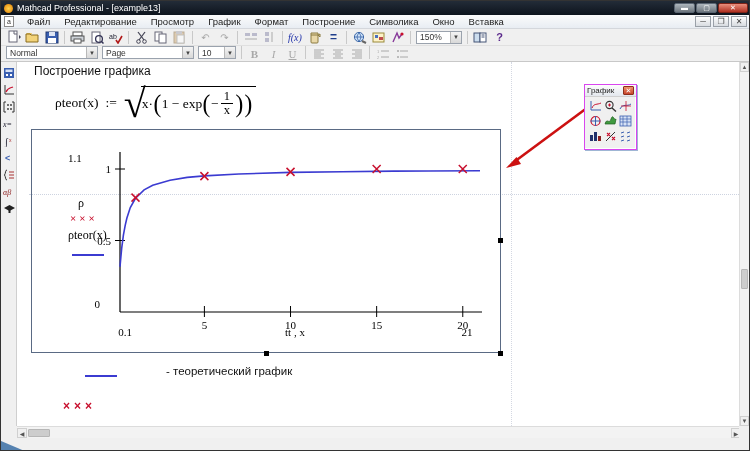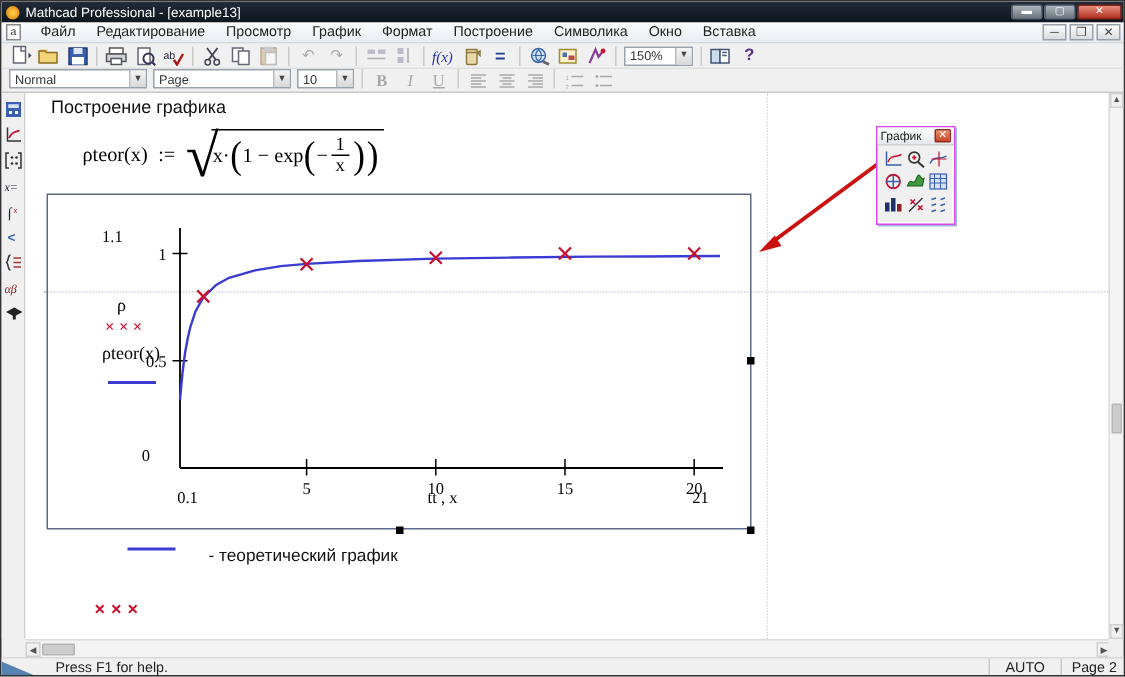--- a/index.html
+++ b/index.html
@@ -49,21 +49,21 @@
   
   .chart{position:absolute;left:14px;top:67px;width:470px;height:224px;border:1px solid #5a6a84;}
   .chart svg{position:absolute;left:0;top:0;}
   .tick{font:11px "Liberation Serif",serif;fill:#000;}
   .limlab{position:absolute;font-family:"Liberation Serif",serif;font-size:11px;color:#000;}
   .tracelab{position:absolute;font-family:"Liberation Serif",serif;font-size:12px;color:#000;}
   .xxx{font-size:11px;font-weight:bold;letter-spacing:3px;}
   .lsample{position:absolute;height:2px;}
   .handle{position:absolute;width:5px;height:5px;background:#000;}
   
-  .legrow{position:absolute;font-size:11.5px;color:#111;display:flex;align-items:flex-start;}
+  .legrow{position:absolute;font-size:11.5px;color:#111;display:flex;align-items:flex-end;gap:27px;}
   .leg-line{width:32px;height:2px;margin-right:22px;}
   .leg-x{font-weight:bold;letter-spacing:4px;font-size:12px;margin-right:12px;}
   
   .palette{position:absolute;left:567px;top:22px;width:53px;height:66px;background:#f0f0f0;border:1px solid #d946ef;box-shadow:1px 1px 0 #9fb6d4, -1px -1px 0 #fff inset;z-index:60;}
   .pal-title{height:12px;display:flex;align-items:center;font-size:8px;color:#222;padding:0 2px;border-bottom:1px solid #d0d0d0;background:linear-gradient(#fdfdfd,#e4e8ee);}
   .pal-close{margin-left:auto;width:11px;height:9px;background:linear-gradient(#f0926a,#c6432a);border:1px solid #8c2f1c;color:#fff;font-size:7px;line-height:7px;text-align:center;border-radius:1px;}
   .pal-grid{display:grid;grid-template-columns:repeat(3,1fr);padding:2px 3px;row-gap:2px;}
   .pcell{width:14px;height:13px;display:flex;align-items:center;justify-content:center;}
   
   .arrow-svg{position:absolute;left:0;top:0;pointer-events:none;z-index:50;}
@@ -509,19 +509,14 @@
     <span class="thumb" style="left:1px;top:207px;width:7px;height:20px;"></span>
     <span class="sarr" style="left:0;bottom:0;width:9px;height:10px;">▼</span>
   </div>
   <div class="hscroll">
     <span class="sarr" style="left:0;top:1px;width:10px;height:10px;">◀</span>
     <span class="thumb" style="left:11px;top:2px;width:22px;height:8px;"></span>
     <span class="sarr" style="right:0;top:1px;width:10px;height:10px;">▶</span>
   </div>
   <div class="corner"></div>
 
-  <div class="statusbar">
-    <span class="st-msg">Press F1 for help.</span>
-    <span class="st-seg st-auto">AUTO</span>
-    <span class="st-seg st-page">Page 2</span>
-  </div>
   <div class="corner-wedge"></div>
 </div>
 
 </body></html>

